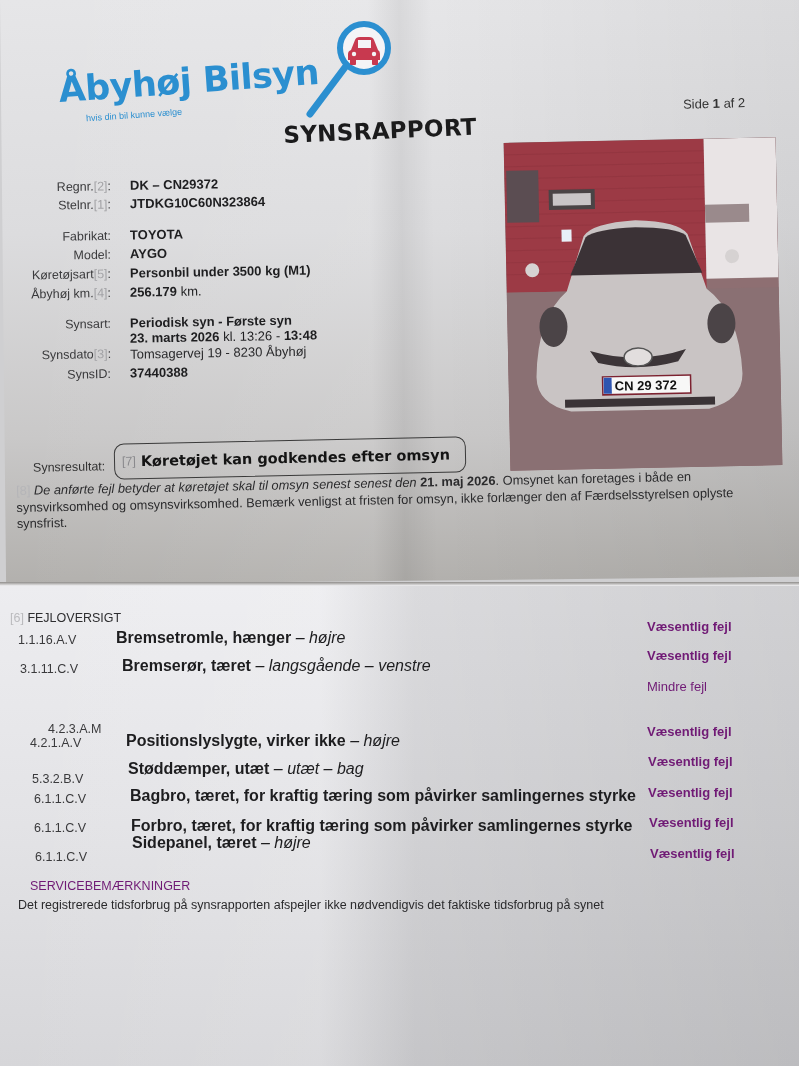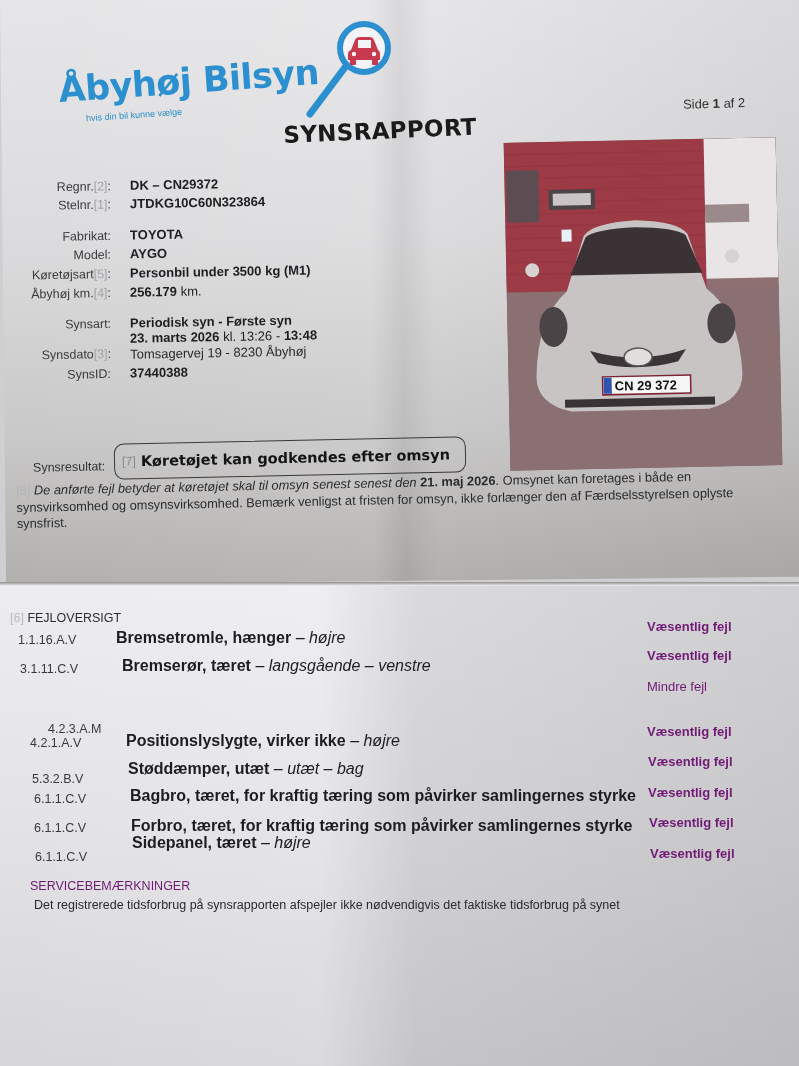--- a/index.html
+++ b/index.html
@@ -113,21 +113,21 @@
   .defect-desc { position: absolute; font-size: 16px; font-weight: bold; color: #1d1d1f; }
   .defect-desc i { font-weight: normal; font-style: italic; }
   .defect-desc .cont { display: block; font-weight: normal; font-style: italic; }
   .defect-sev { position: absolute; font-size: 13px; font-weight: bold; color: #701a75; }
   .defect-sev.minor { font-weight: normal; }
 
   .service-title {
     position: absolute; left: 30px; top: 879px; font-size: 12.5px; color: #701a75;
   }
   .service-text {
-    position: absolute; left: 34px; top: 898px; font-size: 12.5px; color: #2a2a2c; white-space: nowrap;
+    position: absolute; left: 18px; top: 898px; font-size: 12.5px; color: #2a2a2c; white-space: nowrap;
   }
 </style>
 </head>
 <body>
 
 <div class="paper-top"></div>
 <div class="paper-bottom"></div>
 <div class="fold-line"></div>
 
 <div class="logo">

